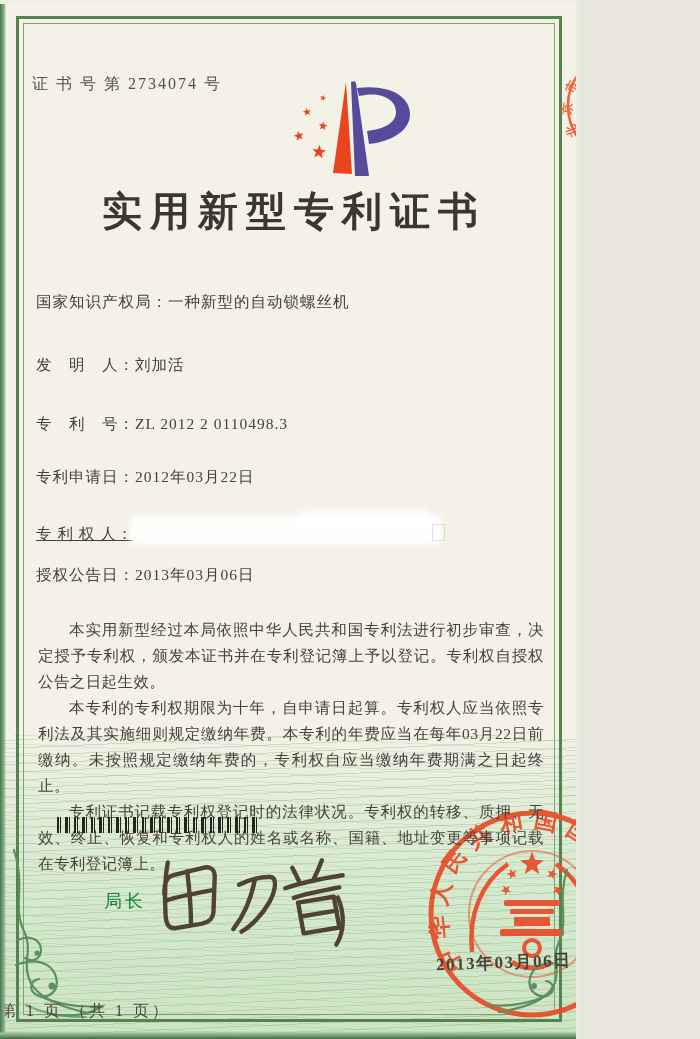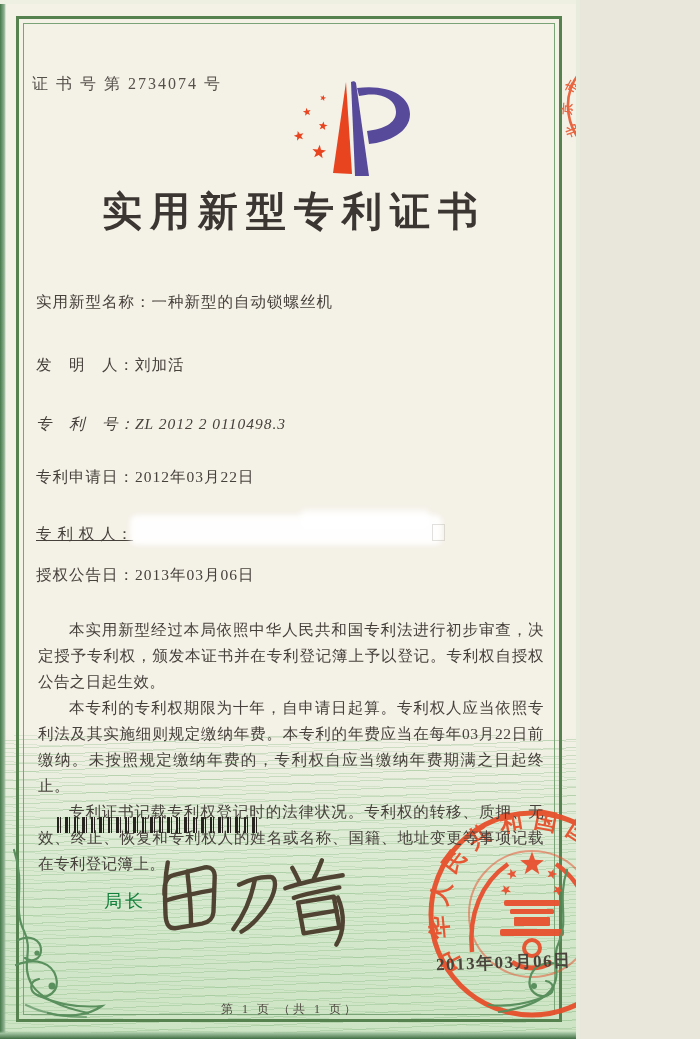--- a/index.html
+++ b/index.html
@@ -20,41 +20,41 @@
   
   .guilloche{position:absolute;left:4px;right:4px;top:735px;bottom:6px;z-index:1;
     background:
       repeating-linear-gradient(177.5deg, rgba(118,174,114,0) 0 5px, rgba(118,174,114,0.30) 5px 6px, rgba(118,174,114,0) 6px 8px),
       repeating-linear-gradient(182.5deg, rgba(118,174,114,0) 0 6px, rgba(118,174,114,0.18) 6px 7px, rgba(118,174,114,0) 7px 9px),
       linear-gradient(180deg, rgba(214,233,206,0) 0%, rgba(214,233,206,0.50) 20%, #d6e9ce 52%, #cde4c4 100%);}
   .cert-no{position:absolute;left:32px;top:74px;font-size:16px;letter-spacing:2px;color:#55504a;z-index:3;}
   .title{position:absolute;left:0;right:0;top:184px;text-align:center;font-size:40px;font-weight:bold;
     letter-spacing:8px;text-indent:8px;color:#3b3631;z-index:3;}
   .row{position:absolute;left:36px;font-size:15.5px;letter-spacing:1px;white-space:nowrap;z-index:3;color:#46413b;}
-  .row-name{top:292px;} .row-inventor{top:355px;} .row-patno{top:414px;font-style:italic;}
+  .row-name{top:292px;} .row-inventor{top:355px;} .row-patno{top:414px;}
   .row-filing{top:467px;} .row-owner{top:524px;text-decoration:underline;} .row-grant{top:565px;}
   .redact{position:absolute;left:130px;top:515px;width:312px;height:30px;z-index:4;
     background:rgba(255,255,255,0.93);border-radius:7px;filter:blur(2.5px);}
   .redact-b{position:absolute;left:300px;top:510px;width:130px;height:20px;z-index:4;
     background:rgba(255,255,255,0.85);border-radius:6px;filter:blur(3px);}
   .redact-mark{position:absolute;left:432px;top:524px;width:11px;height:15px;z-index:4;
     border:1px solid #9a958d;opacity:.28;filter:blur(0.6px);}
   .paras{position:absolute;left:38px;right:36px;top:617px;font-size:15.5px;line-height:26px;
     text-align:justify;z-index:3;color:#46413b;}
   .paras p{margin:0;text-indent:2em;letter-spacing:0.4px;}
   .barcode{position:absolute;left:57px;top:817px;width:204px;height:16px;z-index:3;
     background:repeating-linear-gradient(90deg,#26231f 0 2px,transparent 2px 3px,#26231f 3px 4px,
       transparent 4px 8px,#26231f 8px 11px,transparent 11px 12px,#26231f 12px 13px,transparent 13px 17px);}
   .director{position:absolute;left:104px;top:889px;font-size:18px;letter-spacing:3px;color:#15803d;z-index:3;}
   .sig-svg{position:absolute;left:148px;top:850px;z-index:3;transform:rotate(-3deg);}
   .sig-name{position:absolute;left:180px;top:880px;font-size:30px;opacity:0;z-index:3;}
   .seal-svg{position:absolute;left:420px;top:802px;z-index:2;opacity:.95;}
   .seal-date{position:absolute;left:436px;top:951px;font-size:17px;font-weight:bold;letter-spacing:1.5px;
     color:#4a433b;z-index:4;transform:rotate(-2deg);}
-  .footer{position:absolute;left:0;right:0;top:1001px;text-align:center;font-size:12px;
+  .footer{position:absolute;left:0;right:0;top:1001px;font-size:16px;
     letter-spacing:3px;color:#4d473f;z-index:3;}
   .tax-svg{position:absolute;left:556px;top:40px;transform:rotate(-8deg);opacity:.9;z-index:3;}
   .logo-svg{position:absolute;left:277px;top:79px;z-index:3;}
   .flourish-bl{position:absolute;left:6px;top:845px;z-index:2;}
   .flourish-br{position:absolute;right:5px;top:868px;z-index:2;transform:scaleX(-1);}
 </style>
 </head>
 <body>
 
 <div class="page">
@@ -99,21 +99,21 @@
     <text fill="#e7572f" font-size="12" font-weight="bold" letter-spacing="5">
       <textPath href="#taxArcBottom" startOffset="8">国家知识产权局</textPath>
     </text>
     <text x="66" y="60" text-anchor="middle" fill="#e7572f" font-size="13.5" font-weight="bold" letter-spacing="2">印花税</text>
     <text x="66" y="78" text-anchor="middle" fill="#e7572f" font-size="11.5" font-weight="bold" letter-spacing="1">代扣专用章</text>
   </svg>
 
   <div class="title">实用新型专利证书</div>
 
   <div class="row row-name">
-    <span>实用新型名称：</span><span>一种新型的自动锁螺丝机</span>
+    <span>国家知识产权局：</span><span>一种新型的自动锁螺丝机</span>
   </div>
   <div class="row row-inventor">
     <span>发　明　人：</span><span>刘加活</span>
   </div>
   <div class="row row-patno">
     <span>专　利　号：</span><span>ZL 2012 2 0110498.3</span>
   </div>
   <div class="row row-filing">
     <span>专利申请日：</span><span>2012年03月22日</span>
   </div>

